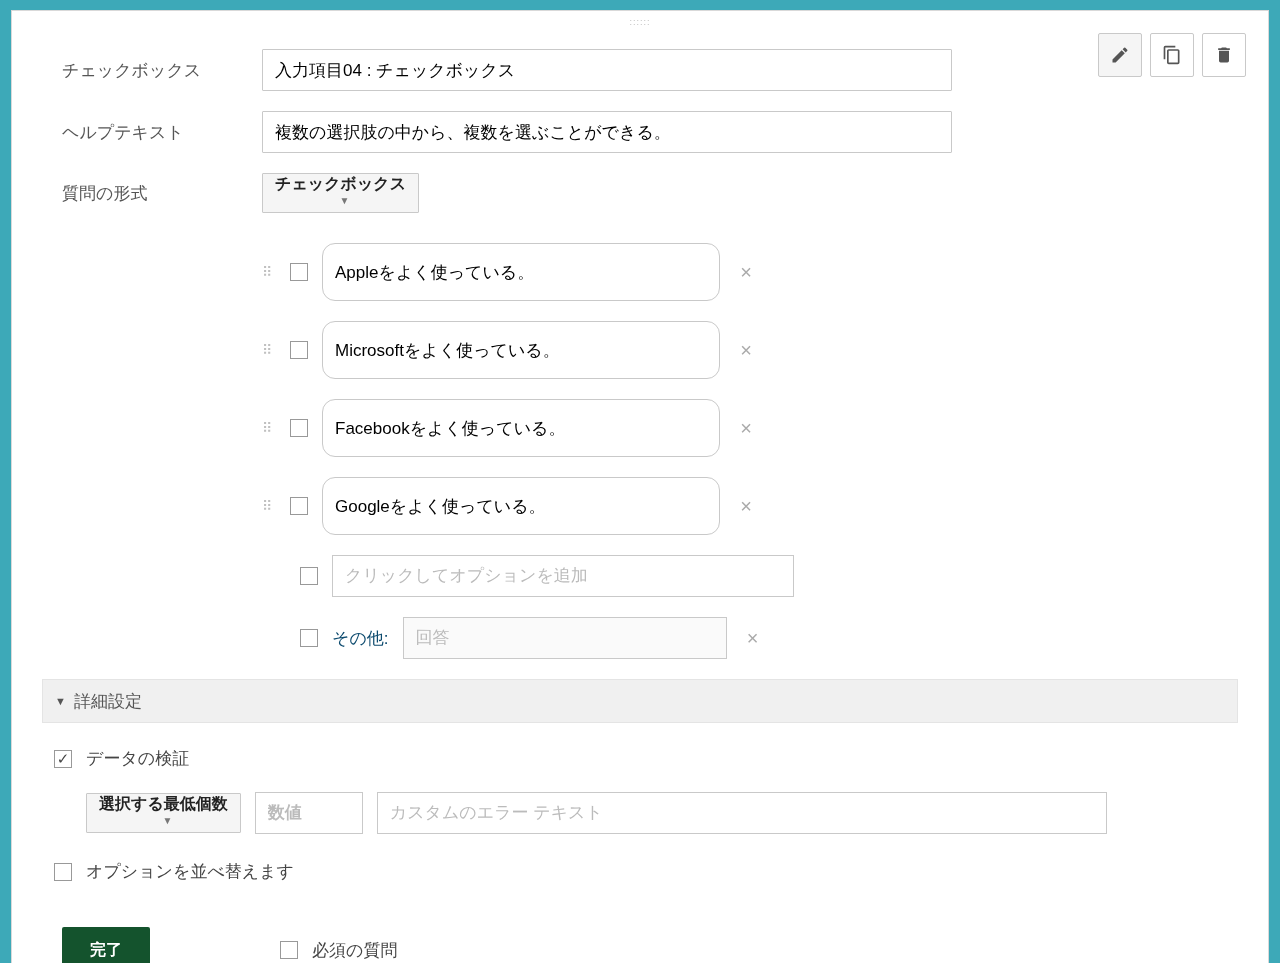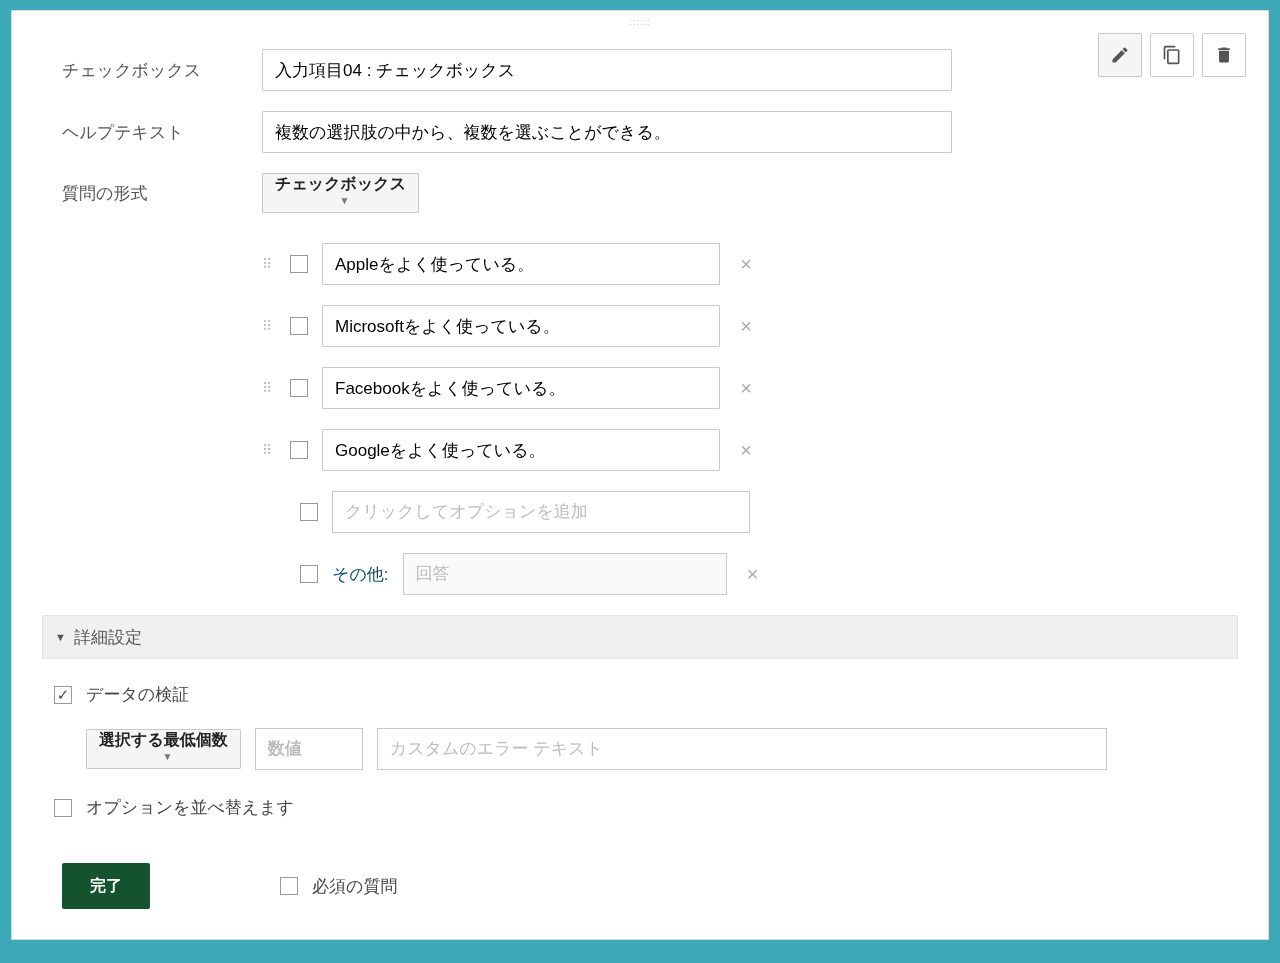--- a/index.html
+++ b/index.html
@@ -13,24 +13,24 @@
 .form-area { padding: 20px 40px 0 50px; }
 .row { display:flex; align-items:center; margin-bottom:20px; }
 .row-label { width:200px; font-size:17px; color:#555; }
 .text-input { flex:0 0 690px; height:42px; border:1px solid #c9c9c9; padding:14px 12px; font-size:17px; border-radius:1px; }
 .dropdown { display:inline-flex; align-items:center; height:40px; border:1px solid #c9c9c9; background:#f5f5f5; padding:0 12px; font-size:16px; font-weight:bold; cursor:pointer; border-radius:1px;flex-direction:column; }
 .dropdown .caret { margin-left:8px; font-size:10px; color:#777; }
 .options { margin-left:200px; margin-top:30px; }
 .opt-row { display:flex; align-items:center; margin-bottom:20px; }
 .drag-dots { width:18px; color:#c0c0c0; font-size:14px; line-height:7px; letter-spacing:2px; cursor:grab; }
 .cb { width:18px; height:18px; border:1.5px solid #999; margin:0 14px 0 10px; background:#fff; }
-.opt-input { width:398px; height:42px; border:1px solid #c9c9c9; padding:0 12px; font-size:17px; border-radius:1px; }
+.opt-input { width:398px; height:58px; border:1px solid #c9c9c9; padding:0 12px; font-size:17px; border-radius:13px; }
 .remove-x { margin-left:16px; color:#aaa; font-size:20px; cursor:pointer; width:20px; text-align:center; }
 .add-opt-row { display:flex; align-items:center; margin-bottom:20px; margin-left:28px; }
-.add-opt-input { width:418px; height:42px; border:1px solid #c9c9c9; padding:11px 12px; font-size:17px; color:#bbb; }
+.add-opt-input { width:462px; height:42px; border:1px solid #c9c9c9; padding:11px 12px; font-size:17px; color:#bbb; }
 .other-row { display:flex; align-items:center; margin-left:28px; margin-bottom:20px; }
 .other-label { font-size:17px; color:#0c4a6e; margin-right:14px; }
 .other-input { width:324px; height:42px; border:1px solid #c9c9c9; padding:0 12px; font-size:17px; color:#bbb; }
 .advanced { margin:20px 30px 0 30px; }
 .adv-header { background:#f0f0f0; border:1px solid #e4e4e4; height:44px; display:flex; align-items:center; padding:0 12px; font-size:17px; color:#555; cursor:pointer; }
 .adv-header .tri { margin-right:8px; font-size:11px; color:#555; }
 .adv-body { padding:24px 12px 10px 12px; }
 .check-row { display:flex; align-items:center; margin-bottom:22px; }
 .chk { width:18px; height:18px; border:1.5px solid #999; margin-right:14px; display:flex; align-items:center; justify-content:center; cursor:pointer; }
 .chk.checked::after { content:"✓"; font-size:15px; color:#444; line-height:1; }

